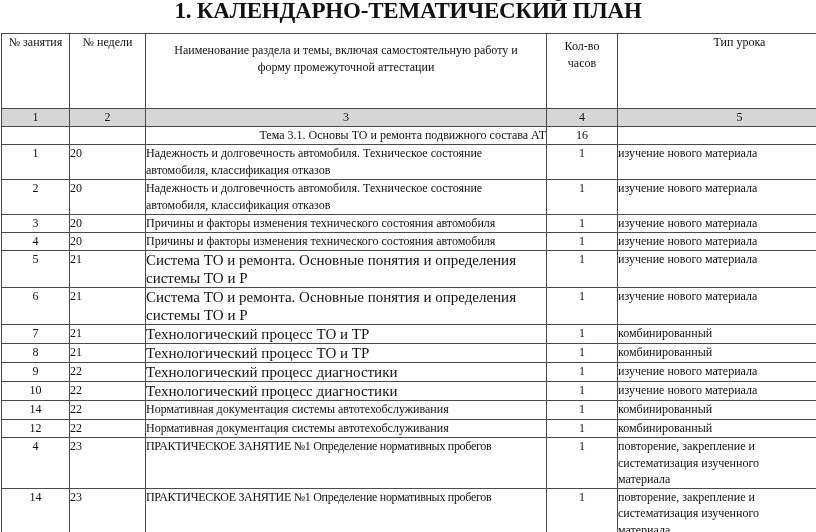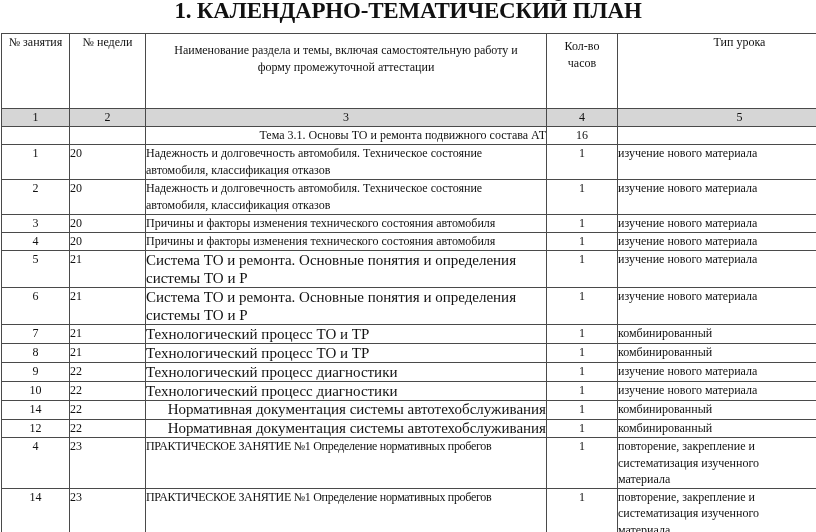--- a/index.html
+++ b/index.html
@@ -18,21 +18,21 @@
     }
     .hdr th { vertical-align: middle; text-align: center; font-size: 12.5px; line-height: 18px; }
     .nums td { background: #d6d6d6; border-top: 2px solid #8a8a8a; text-align: center; font-weight: bold; font-size: 13.5px; line-height: 16px; }
     .tema td { font-weight: bold; font-size: 13.5px; line-height: 17px; text-align: right; }
     td.c1 { text-align: center; font-size: 14px; line-height: 17px; }
     td.c2 { padding-left: 6px; font-size: 12px; margin-left: 16px; }
     td.c3 { padding-left: 5px; }
     td.c4 { text-align: center; }
     td.c5 { padding-left: 6px; }
     .big td.c3 { font-size: 15px; line-height: 18px; }
-    .small td.c3 { font-size: 15px; text-align: right; }
+    .small td.c3 { font-size: 12px; }
     .cond td.c3 { font-size: 12px; letter-spacing: -0.3px; }
     .cond td.c5 { font-size: 12px; line-height: 16.5px; }
   </style>
 </head>
 <body>
 
 <div class="title">1. КАЛЕНДАРНО-ТЕМАТИЧЕСКИЙ ПЛАН</div>
 
 <table class="plan">
   <colgroup>

